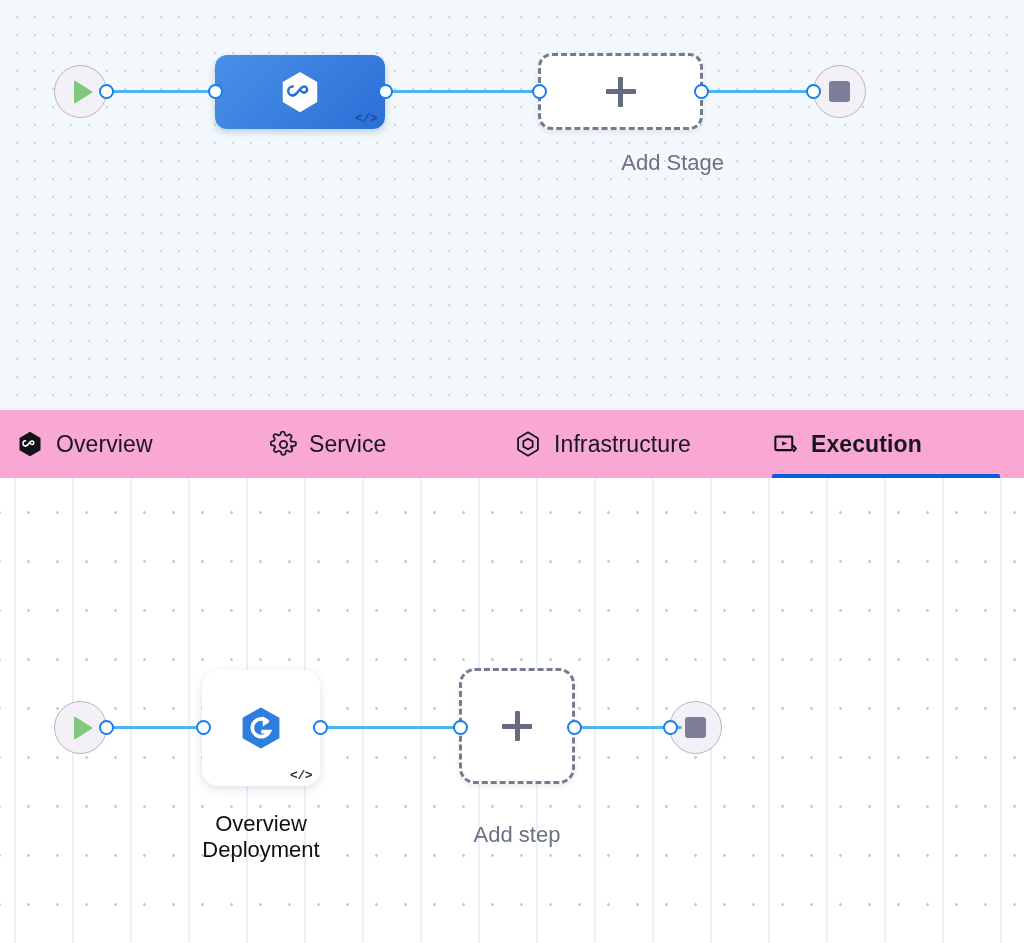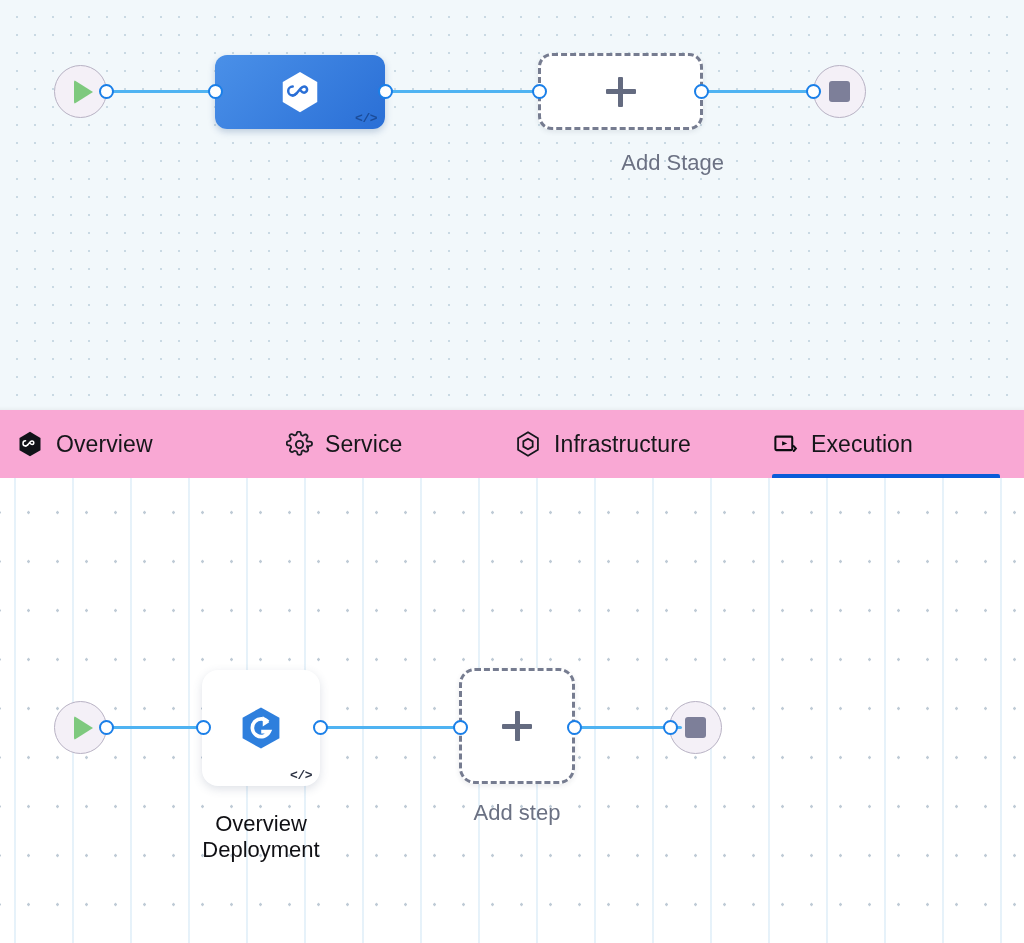--- a/index.html
+++ b/index.html
@@ -56,31 +56,31 @@
     position: relative;
     cursor: pointer;
     color: #0b0b0d;
   }
   .tab .tab-label {
     font-size: 23px;
     letter-spacing: .1px;
     color: #16161a;
     white-space: nowrap;
   }
-  .tab.active .tab-label { font-weight: 400; text-align: center; }
+  .tab.active .tab-label { font-weight: 700; text-align: center; }
   .tab .tab-icon { display: flex; align-items: center; justify-content: center; }
   .tab .underline {
     position: absolute;
     left: 0; right: 0; bottom: 0;
     height: 4px;
     background: #0b5cd8;
     border-radius: 2px 2px 0 0;
   }
   #tab-overview    { position:absolute; left: 16px; }
-  #tab-service     { position:absolute; left: 286px; }
+  #tab-service     { position:absolute; left: 270px; }
   #tab-infra       { position:absolute; left: 514px; }
   #tab-execution   { position:absolute; left: 772px; width: 228px; }
 
   
   .term-circle {
     position: absolute;
     width: 53px; height: 53px;
     border-radius: 50%;
     background: #f4f0f7;
     border: 1.6px solid #b8b2c4;
@@ -284,21 +284,21 @@
     </div>
     <div class="port" style="left:313px; top:242px;"></div>
     <div class="node-caption" style="left:157px; top:333px; width:208px;">Overview
 Deployment</div>
 
     <div class="add-node" style="left:459px; top:190px; width:116px; height:116px; border-radius:16px;">
       <span class="plus"></span>
     </div>
     <div class="port" style="left:453px; top:242px;"></div>
     <div class="port" style="left:567px; top:242px;"></div>
-    <div class="node-caption muted" style="left:413px; top:322px; width:208px;">Add step</div>
+    <div class="node-caption muted" style="left:413px; top:344px; width:208px;">Add step</div>
 
     <div class="port" style="left:663px; top:242px;"></div>
     <div class="term-circle" style="left:669px; top:223px;">
       <span class="stop-sq"></span>
     </div>
   </div>
 
 </div>
 
 </body></html>

